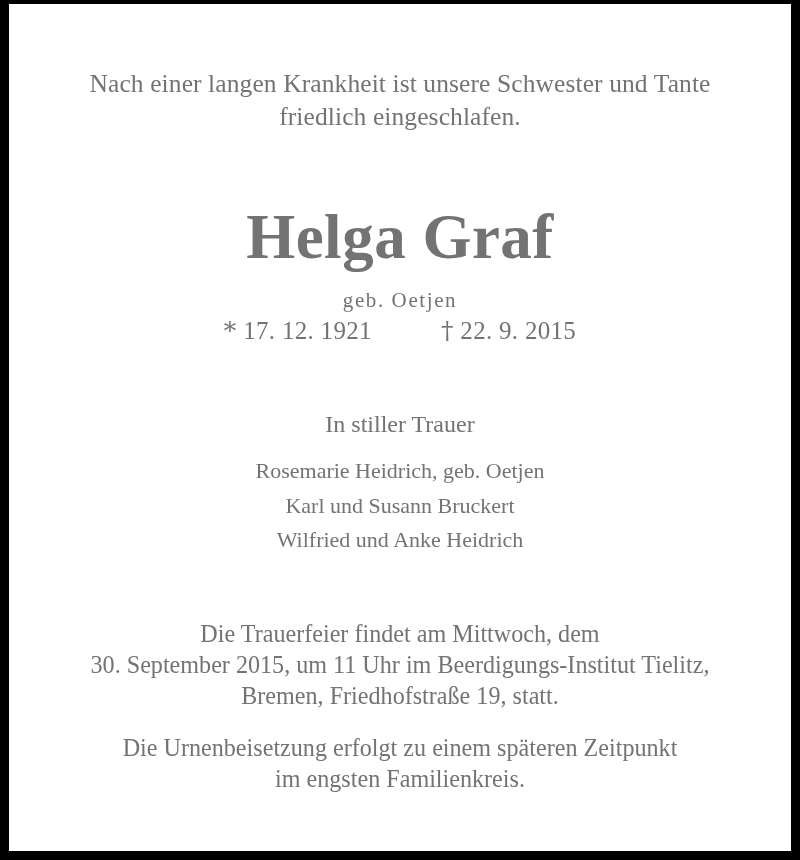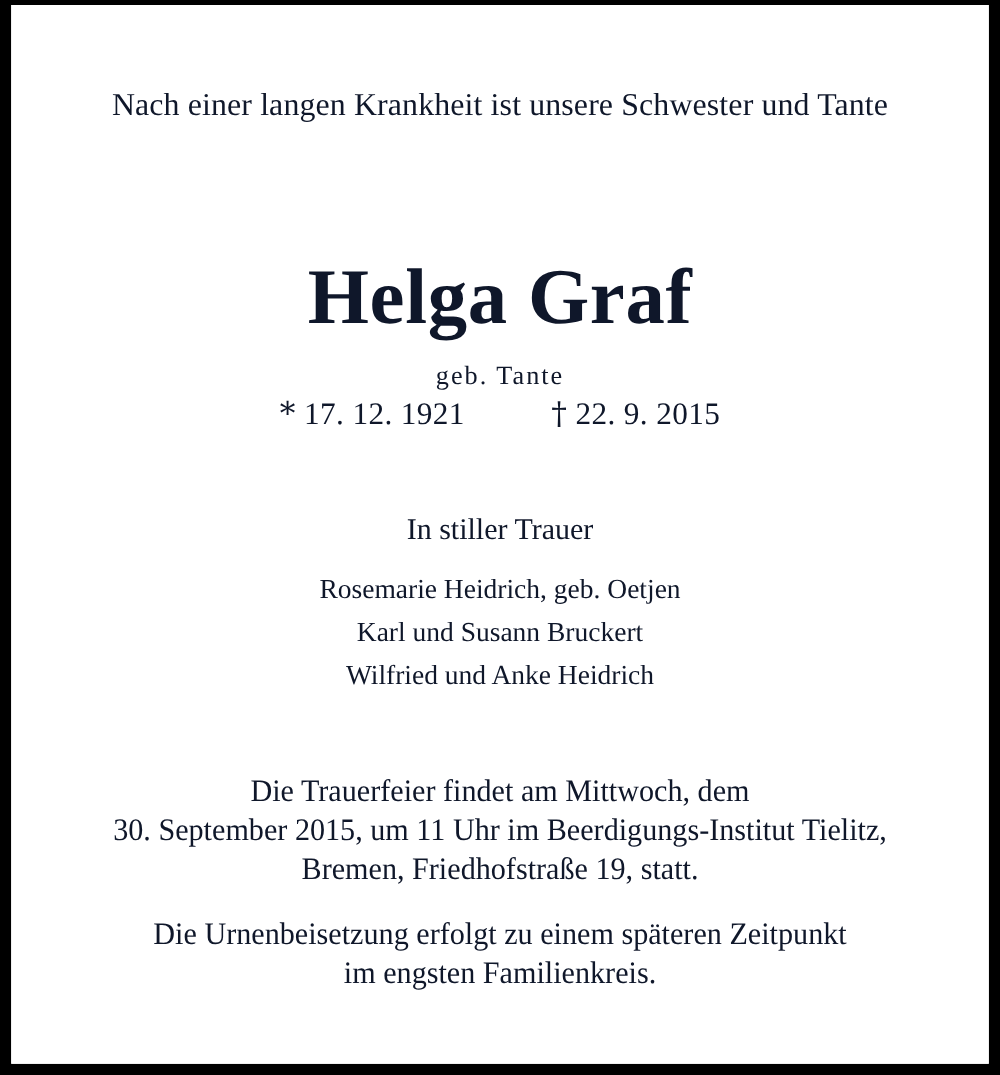--- a/index.html
+++ b/index.html
@@ -10,21 +10,21 @@
   }
 
   .notice {
     position: relative;
     width: 800px;
     height: 860px;
     box-sizing: border-box;
     background: #ffffff;
     overflow: hidden;
     font-family: "Liberation Serif", "DejaVu Serif", serif;
-    color: #0f172a;
+    color: #737373;
   }
 
   
   .frame-top,
   .frame-bottom,
   .frame-left,
   .frame-right {
     position: absolute;
     background: #000000;
   }
@@ -143,25 +143,26 @@
 
   <div class="frame-top"></div>
   <div class="frame-bottom"></div>
   <div class="frame-left"></div>
   <div class="frame-right"></div>
 
   <div class="sheet">
 
     <div class="intro">
       <span class="line">Nach einer langen Krankheit ist unsere Schwester und Tante</span>
+      <span class="line">friedlich eingeschlafen.</span>
     </div>
 
     <div class="name">Helga Graf</div>
 
-    <div class="maiden">geb. Tante</div>
+    <div class="maiden">geb. Oetjen</div>
 
     <div class="dates">
       <span class="sym">*</span>
       <span>17. 12. 1921</span>
       <span class="gap"></span>
       <span class="sym">†</span>
       <span>22. 9. 2015</span>
     </div>
 
     <div class="mourn-head">In stiller Trauer</div>

